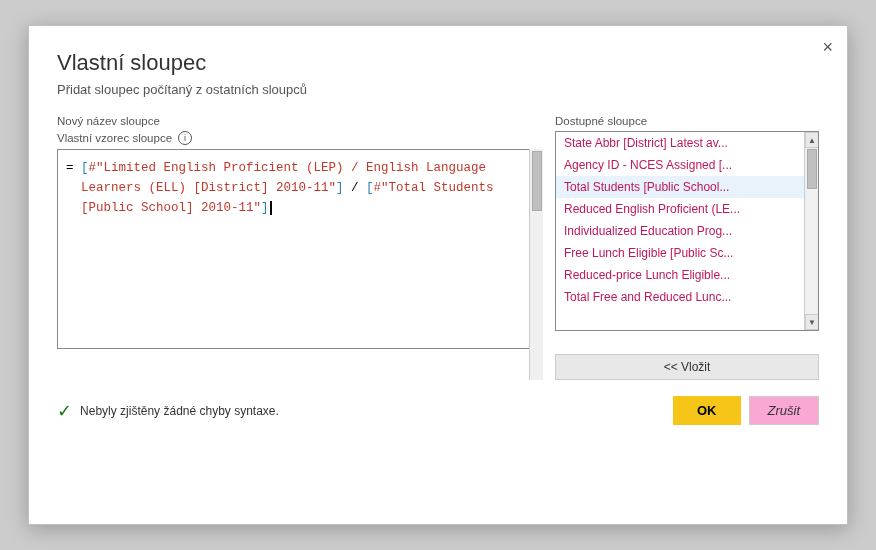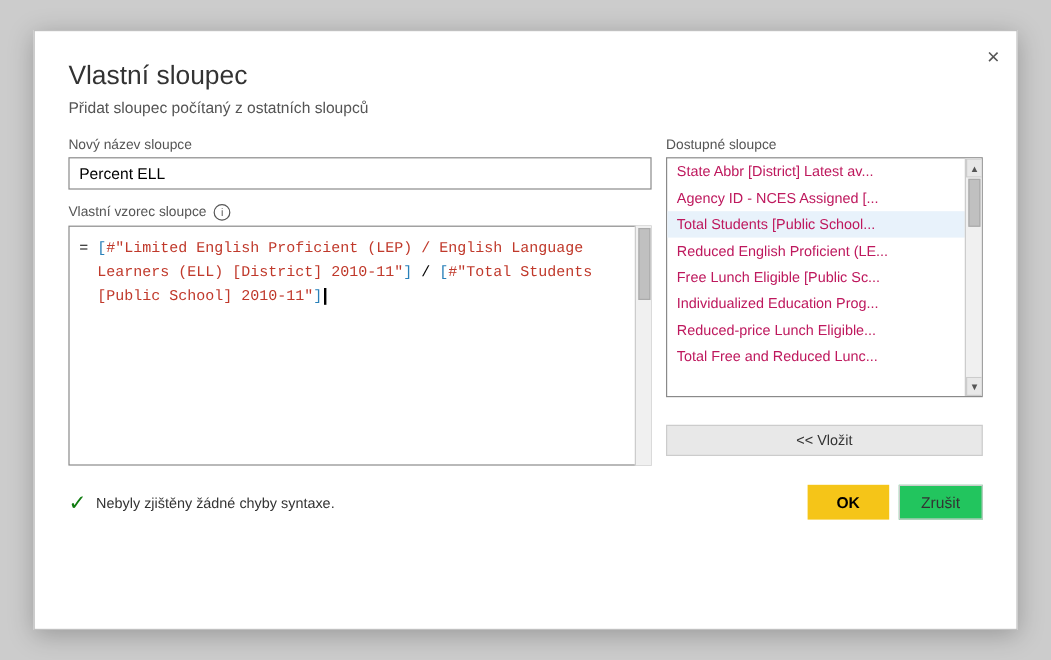--- a/index.html
+++ b/index.html
@@ -269,26 +269,27 @@
       background: #f5c518;
       border: none;
       padding: 6px 24px;
       font-size: 13px;
       font-weight: 600;
       cursor: pointer;
       color: #000;
     }
 
     .btn-cancel {
-      background: #22c55e;
+      background: #f9a8d4;
       border: 1px solid #ccc;
       padding: 6px 18px;
       font-size: 13px;
       cursor: pointer;
       color: #333;
+      font-style: italic;
     }
 
     .columns-list-wrapper {
       position: relative;
       height: 200px;
       border: 1px solid #8a8a8a;
       overflow: hidden;
     }
 
     .col-items-container {
@@ -301,21 +302,20 @@
 <div class="dialog">
   <button class="close-btn">×</button>
 
   <h1 class="dialog-title">Vlastní sloupec</h1>
   <p class="dialog-subtitle">Přidat sloupec počítaný z ostatních sloupců</p>
 
   <div class="main-area">
 
     <div class="left-panel">
       <label class="field-label">Nový název sloupce</label>
-      <input class="column-name-input" type="text" value="Percent ELL" style="">
 
       <div class="formula-label-row">
         <span class="formula-label">Vlastní vzorec sloupce</span>
         <span class="info-icon">i</span>
       </div>
 
       <div class="formula-area-wrapper">
         <div class="formula-display" style="padding-right: 18px;">
           <span class="f-kw">= </span><span class="f-bracket">[</span><span class="f-ref">#"Limited English Proficient (LEP) / English Language<br>&nbsp;&nbsp;Learners (ELL) [District] 2010-11"</span><span class="f-bracket">]</span><span class="f-op"> / </span><span class="f-bracket">[</span><span class="f-ref">#"Total Students<br>&nbsp;&nbsp;[Public School] 2010-11"</span><span class="f-bracket">]</span><span style="display:inline-block;width:2px;height:14px;background:#000;vertical-align:middle;margin-left:1px;"></span>
         </div>
@@ -328,22 +328,22 @@
 
     <div class="right-panel">
       <span class="available-label">Dostupné sloupce</span>
 
       <div class="columns-list-wrapper">
         <div class="col-items-container" id="col-list">
         <div class="col-item">State Abbr [District] Latest av...</div>
             <div class="col-item">Agency ID - NCES Assigned [...</div>
             <div class="col-item selected">Total Students [Public School...</div>
             <div class="col-item">Reduced English Proficient (LE...</div>
+            <div class="col-item">Individualized Education Prog...</div>
             <div class="col-item">Free Lunch Eligible [Public Sc...</div>
-            <div class="col-item">Individualized Education Prog...</div>
             <div class="col-item">Reduced-price Lunch Eligible...</div>
             <div class="col-item">Total Free and Reduced Lunc...</div>
           </div>
         <div class="list-scroll">
           <div class="list-scroll-up">▲</div>
           <div class="list-scroll-track">
             <div class="list-scroll-thumb"></div>
           </div>
           <div class="list-scroll-down">▼</div>
         </div>

